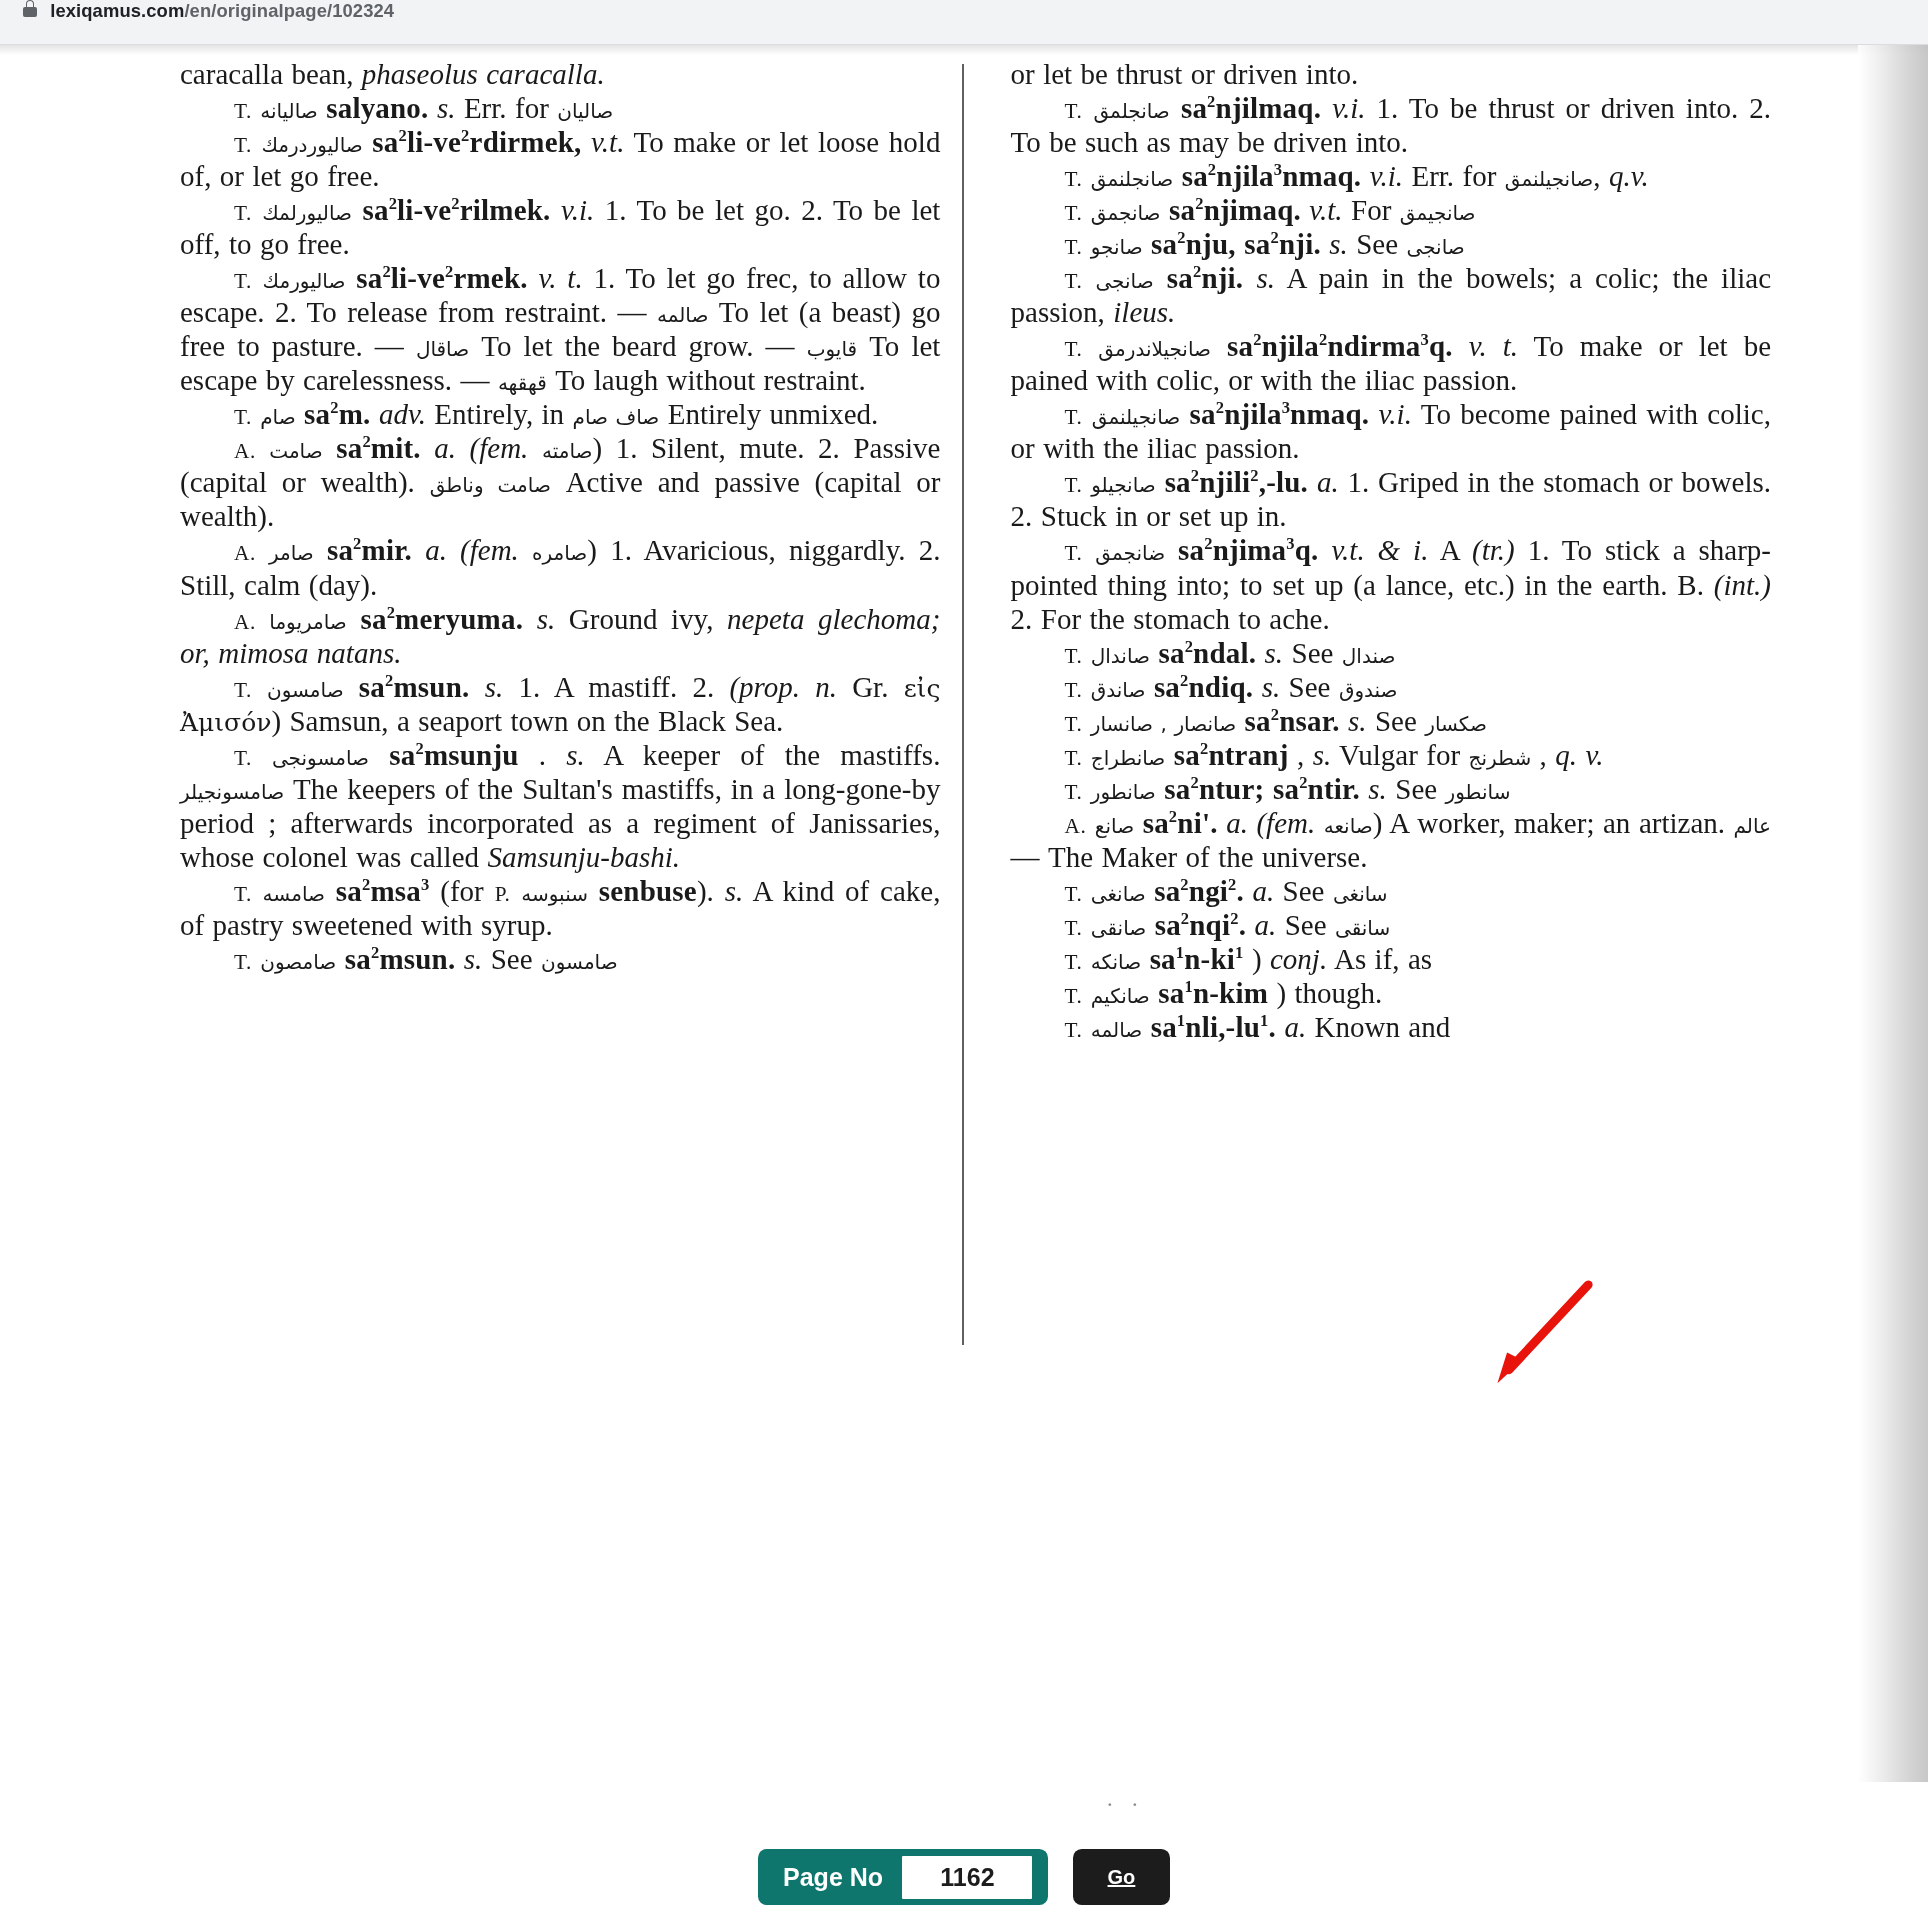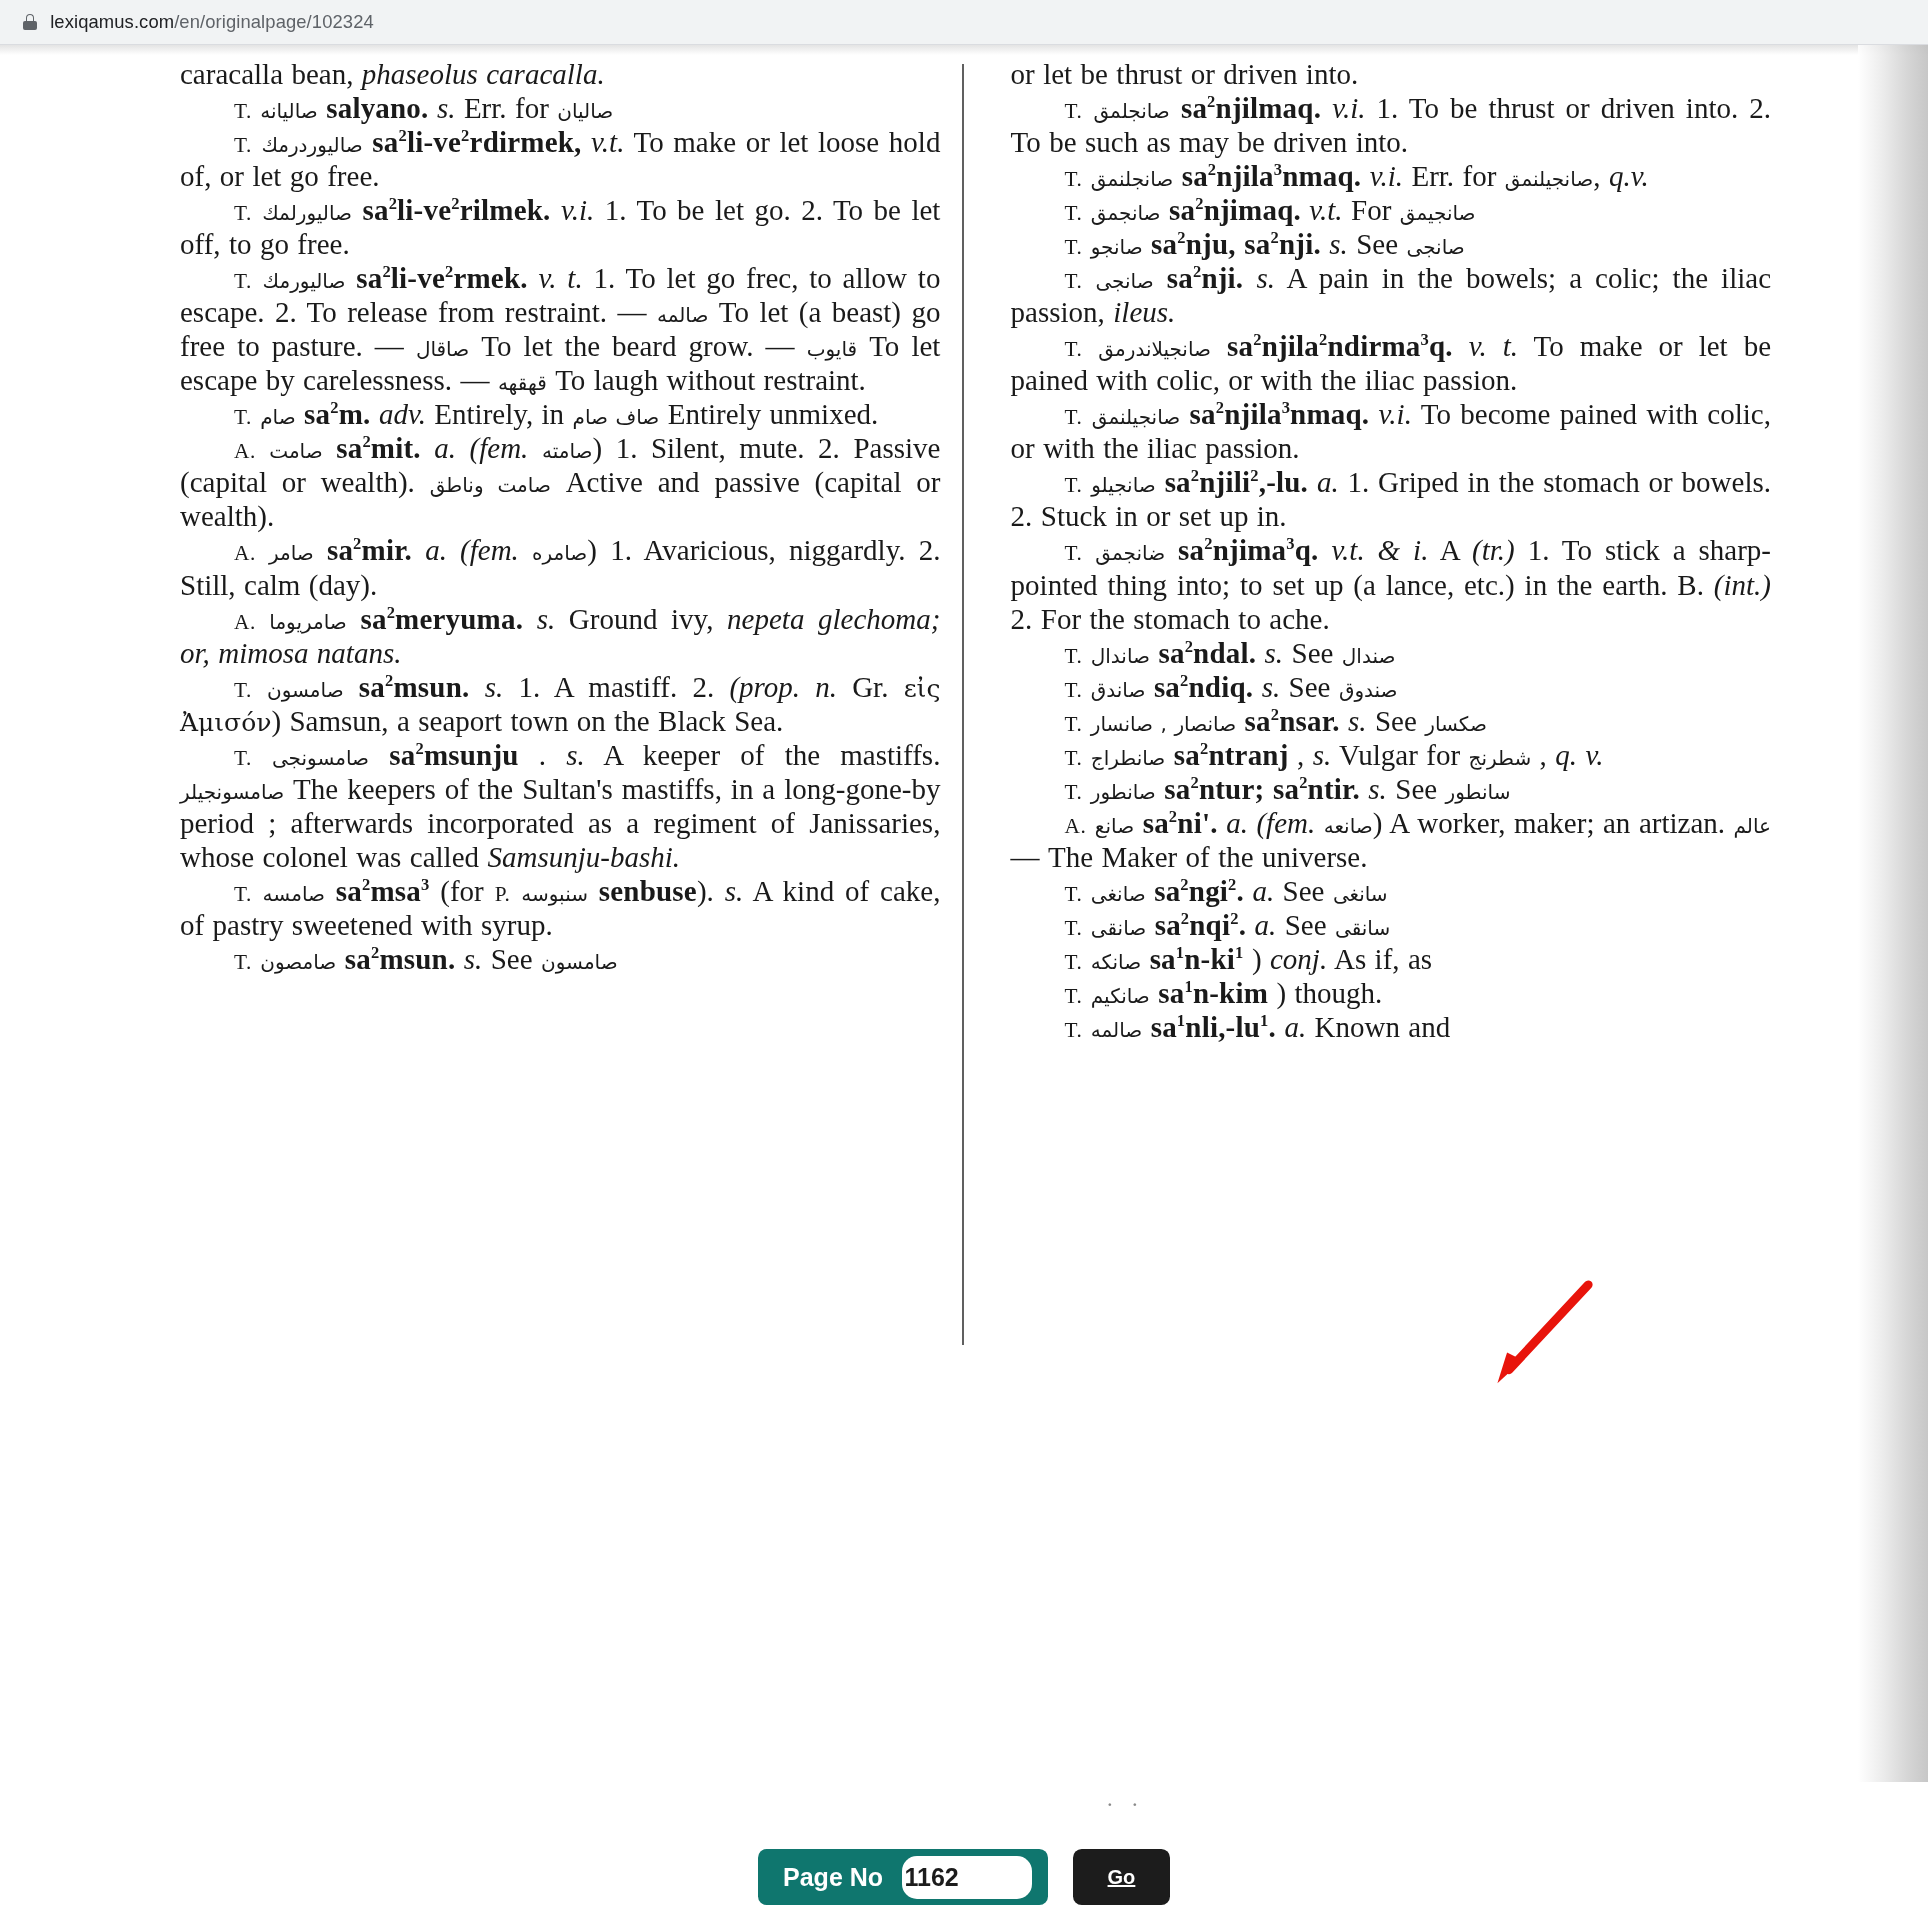--- a/index.html
+++ b/index.html
@@ -18,23 +18,24 @@
 
   
   .urlbar {
     position: absolute;
     left: 0; top: 0;
     width: 1928px;
     height: 45px;
     background: #f1f3f4;
     border-bottom: 1px solid #dadce0;
     display: flex;
-    align-items: center;
+    align-items: flex-start;
     box-sizing: border-box;
     padding-left: 23px;
+    font-weight: bold;
   }
   .lock-icon {
     width: 13.6px; height: 16.5px;
     margin-right: 13.6px;
     position: relative;
     flex: none;
   }
   .lock-icon .body {
     position: absolute;
     left: 0; bottom: 0;
@@ -161,23 +162,24 @@
     padding: 0 15.5px 0 25px;
     font-family: "Liberation Sans", sans-serif;
     font-size: 25px;
     font-weight: 700;
     gap: 19.4px;
   }
   .pageno-input {
     background: #ffffff;
     color: #1c1c1c;
     border: none;
-    border-radius: 15px;
+    border-radius: 1px;
     height: 41px;
     width: 126px;
+    text-align: center;
     font-family: "Liberation Sans", sans-serif;
     font-size: 25px;
     font-weight: 700;
   }
   .go-button {
     background: #1c1c1c;
     color: #ffffff;
     border: none;
     border-radius: 8.7px;
     height: 56px;

